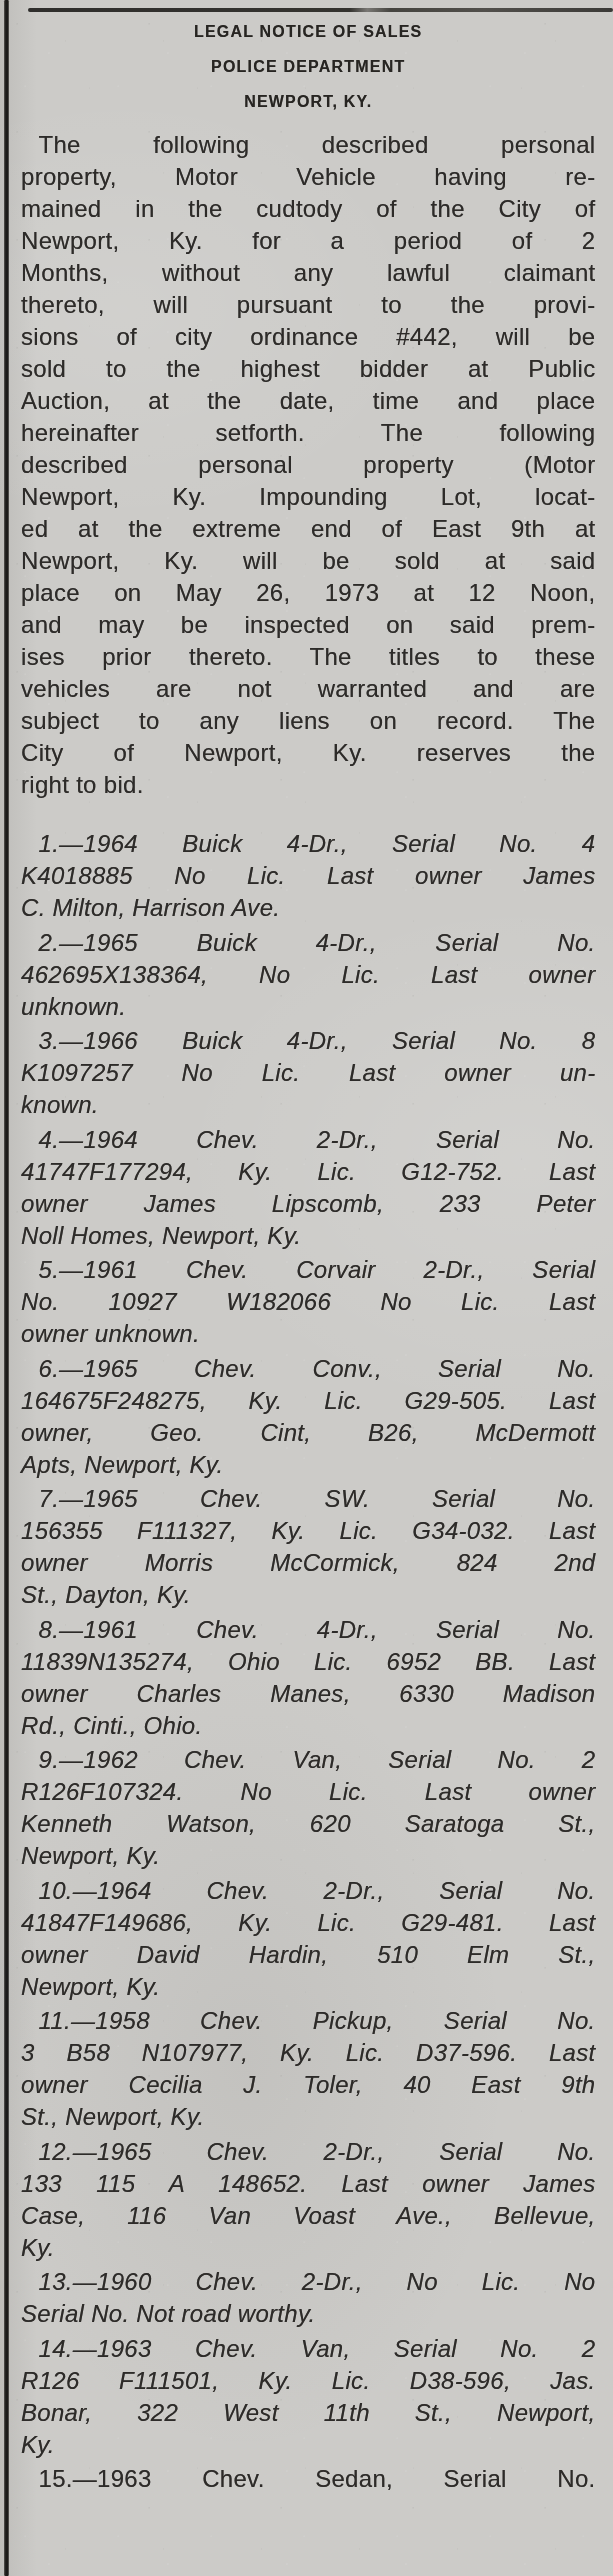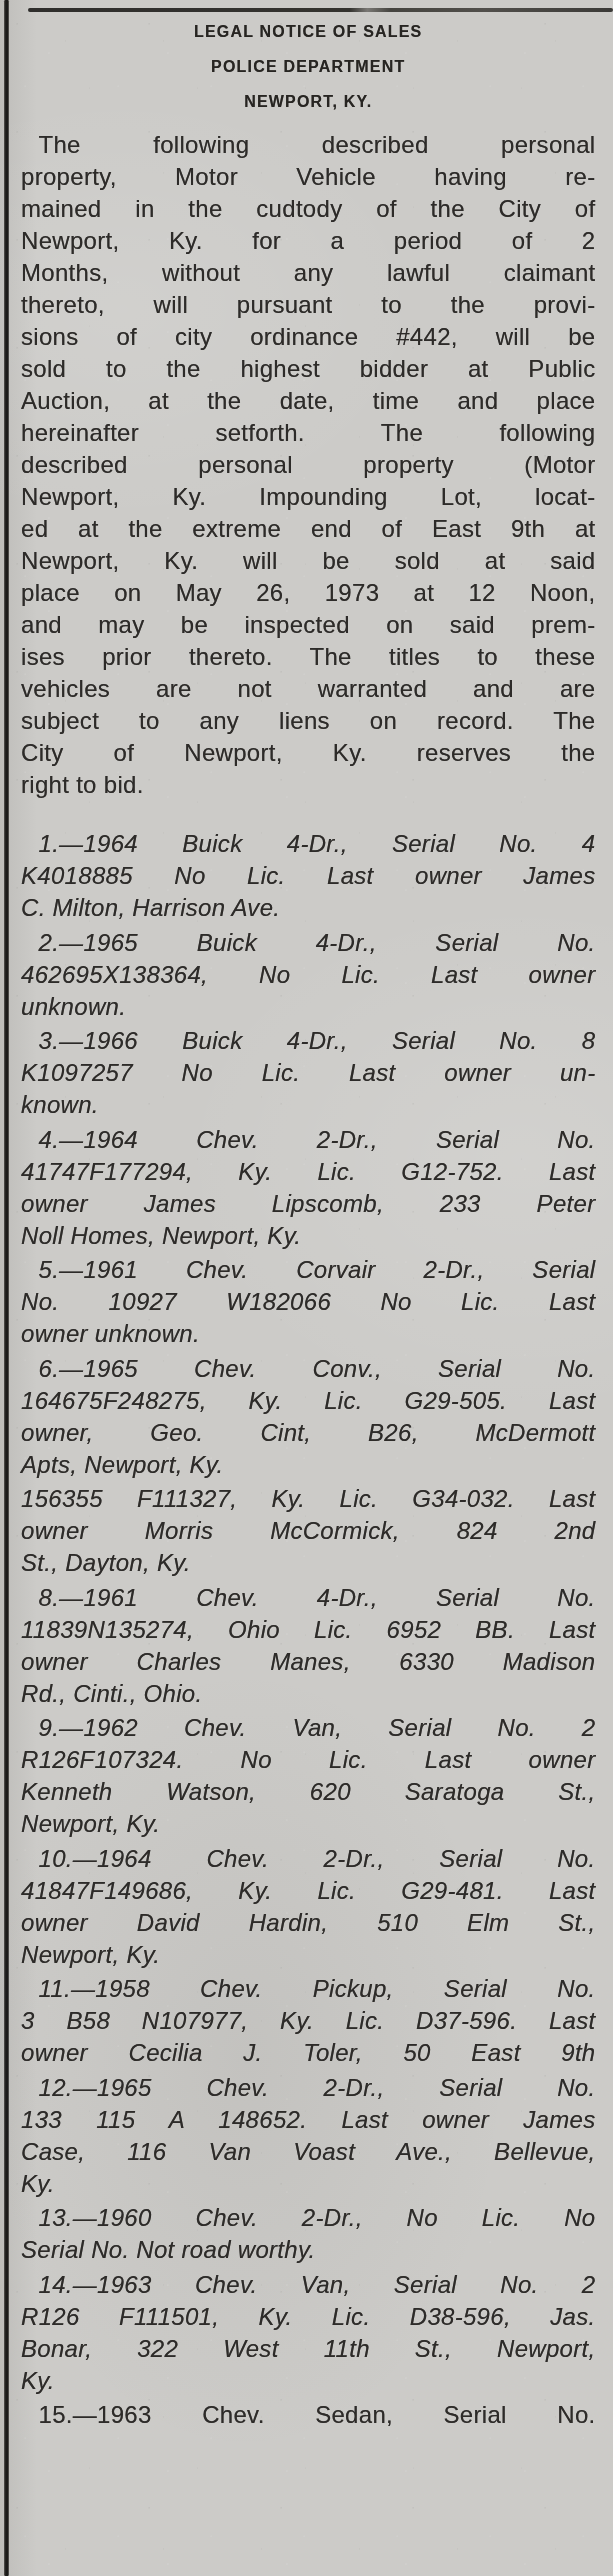--- a/index.html
+++ b/index.html
@@ -140,20 +140,21 @@
           <div class="body-line">No. 10927 W182066 No Lic. Last</div>
           <div class="body-line last">owner unknown.</div>
         </div>
         <div class="item-block">
           <div class="body-line first">6.—1965 Chev. Conv., Serial No.</div>
           <div class="body-line">164675F248275, Ky. Lic. G29-505. Last</div>
           <div class="body-line">owner, Geo. Cint, B26, McDermott</div>
           <div class="body-line last">Apts, Newport, Ky.</div>
         </div>
         <div class="item-block">
+          <div class="body-line first">7.—1965 Chev. SW. Serial No.</div>
           <div class="body-line">156355 F111327, Ky. Lic. G34-032. Last</div>
           <div class="body-line">owner Morris McCormick, 824 2nd</div>
           <div class="body-line last">St., Dayton, Ky.</div>
         </div>
         <div class="item-block">
           <div class="body-line first">8.—1961 Chev. 4-Dr., Serial No.</div>
           <div class="body-line">11839N135274, Ohio Lic. 6952 BB. Last</div>
           <div class="body-line">owner Charles Manes, 6330 Madison</div>
           <div class="body-line last">Rd., Cinti., Ohio.</div>
         </div>
@@ -165,21 +166,22 @@
         </div>
         <div class="item-block">
           <div class="body-line first">10.—1964 Chev. 2-Dr., Serial No.</div>
           <div class="body-line">41847F149686, Ky. Lic. G29-481. Last</div>
           <div class="body-line">owner David Hardin, 510 Elm St.,</div>
           <div class="body-line last">Newport, Ky.</div>
         </div>
         <div class="item-block">
           <div class="body-line first">11.—1958 Chev. Pickup, Serial No.</div>
           <div class="body-line">3 B58 N107977, Ky. Lic. D37-596. Last</div>
-          <div class="body-line">owner Cecilia J. Toler, 50 East 9th</div>
+          <div class="body-line">owner Cecilia J. Toler, 40 East 9th</div>
+          <div class="body-line last">St., Newport, Ky.</div>
         </div>
         <div class="item-block">
           <div class="body-line first">12.—1965 Chev. 2-Dr., Serial No.</div>
           <div class="body-line">133 115 A 148652. Last owner James</div>
           <div class="body-line">Case, 116 Van Voast Ave., Bellevue,</div>
           <div class="body-line last">Ky.</div>
         </div>
         <div class="item-block">
           <div class="body-line first">13.—1960 Chev. 2-Dr., No Lic. No</div>
           <div class="body-line last">Serial No. Not road worthy.</div>

